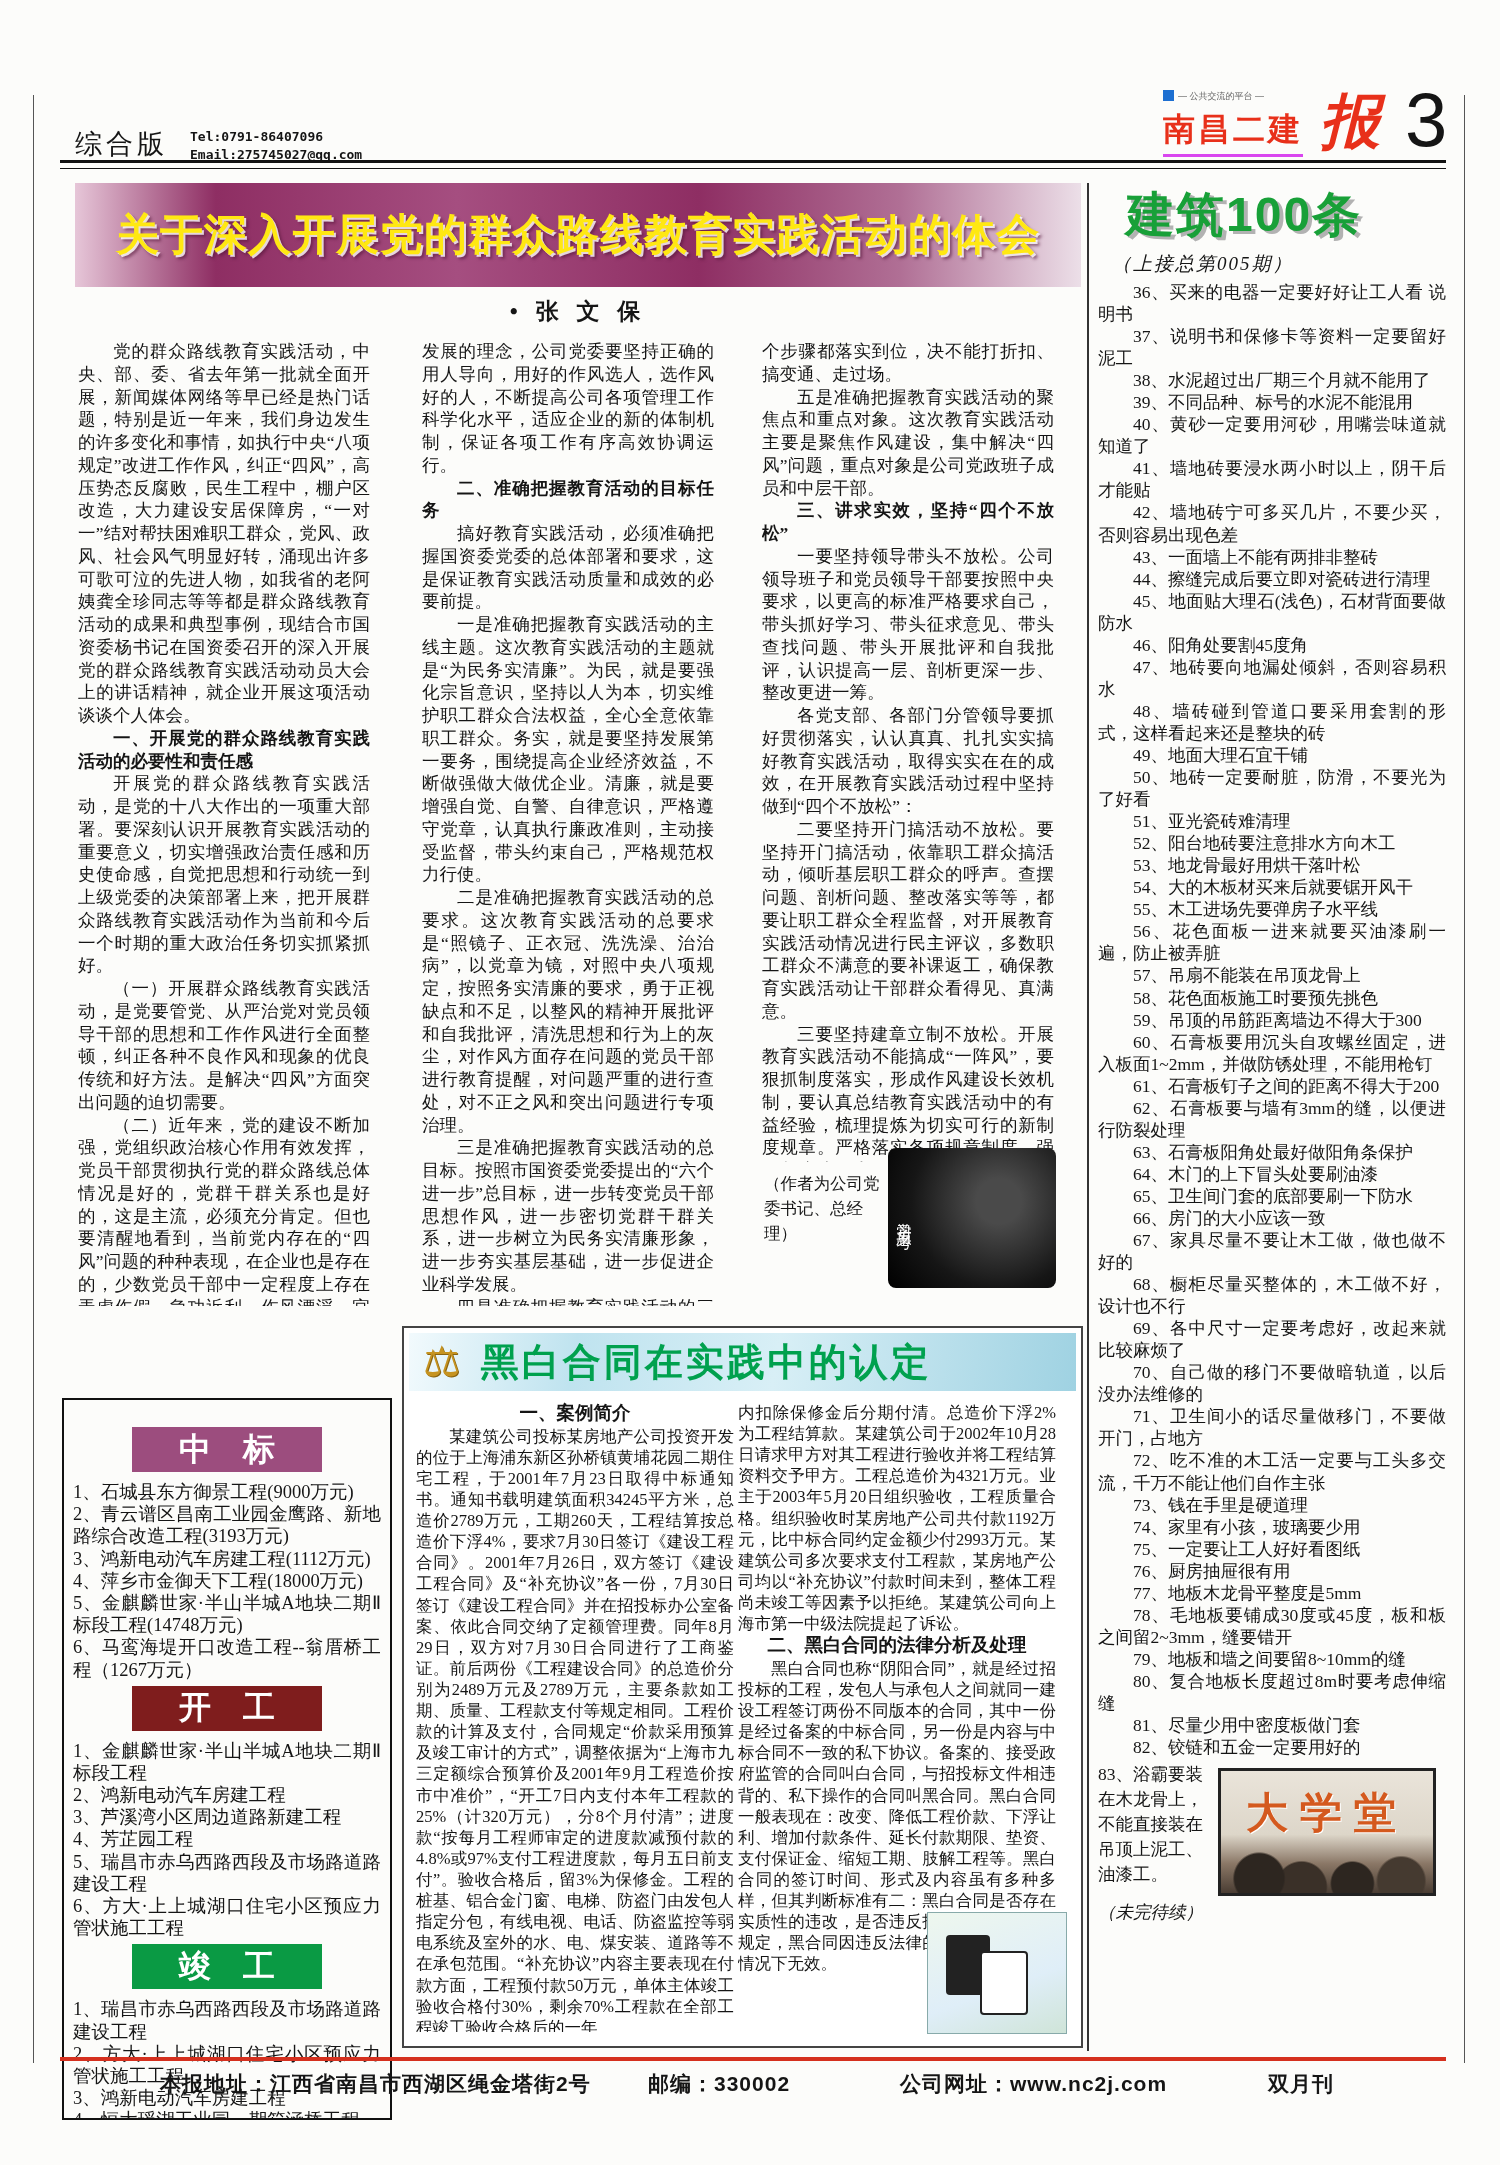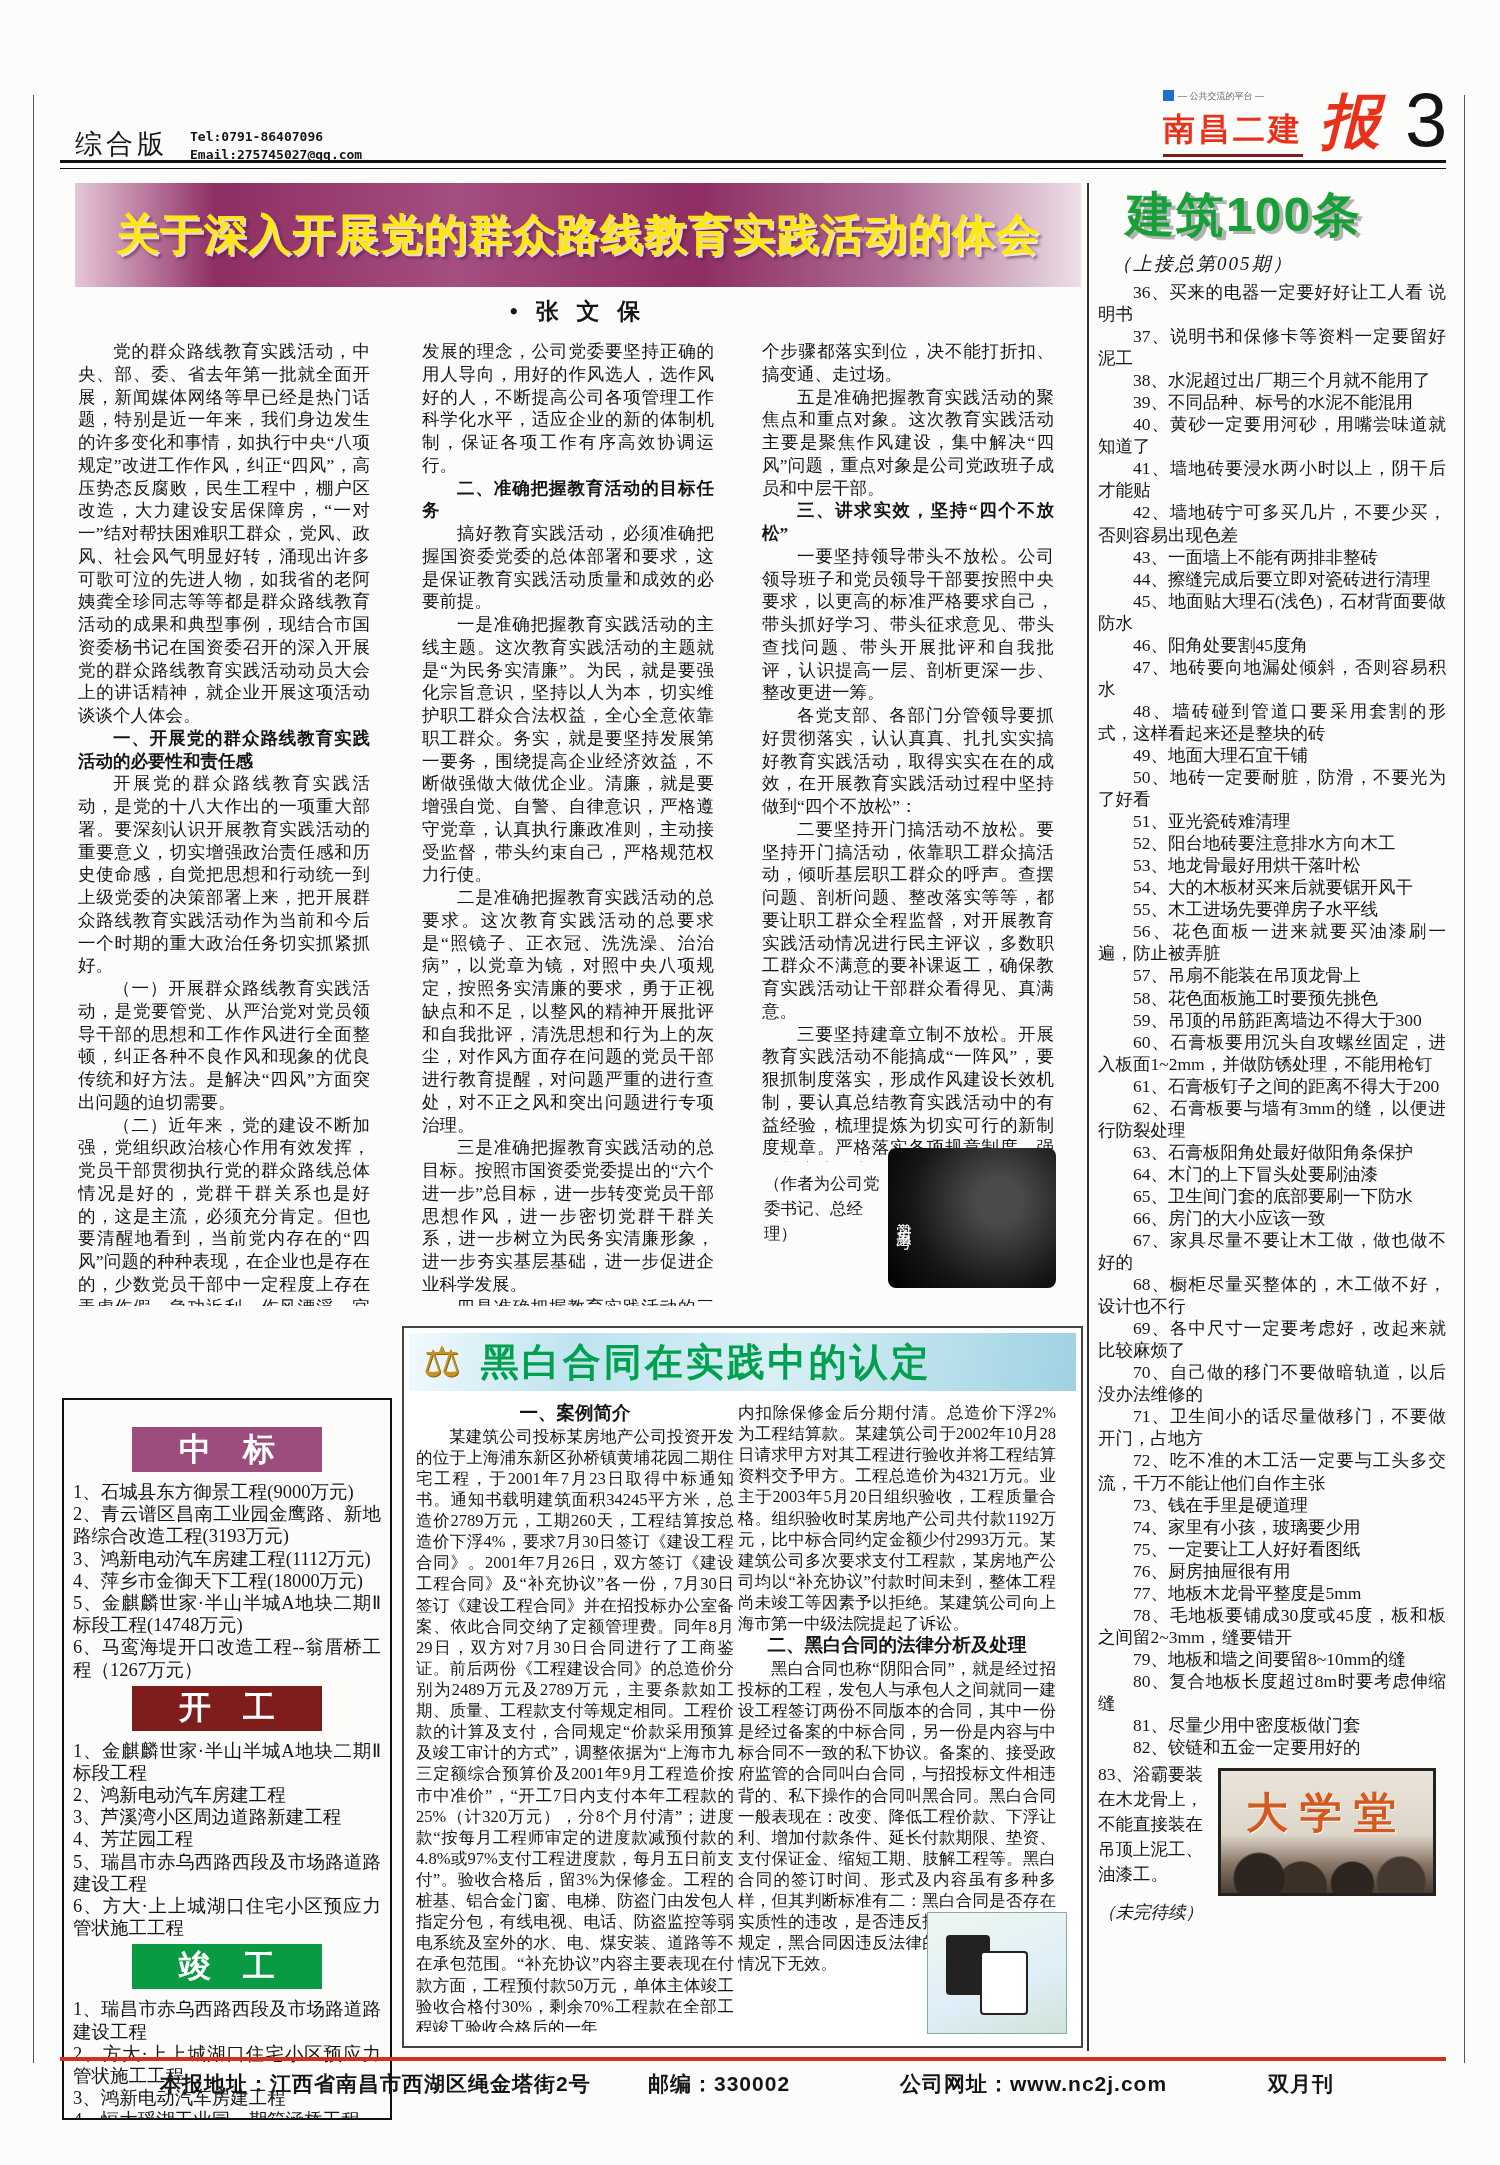--- a/index.html
+++ b/index.html
@@ -10,21 +10,21 @@
 
   
   .edition{position:absolute;left:75px;top:126px;font-family:"Liberation Sans",sans-serif;
            font-size:27px;letter-spacing:4px;}
   .contact{position:absolute;left:190px;top:128px;font-family:"DejaVu Sans Mono",monospace;
            font-size:13px;line-height:1.4;font-weight:bold;}
   .tagline{position:absolute;left:1163px;top:90px;display:flex;align-items:flex-start;gap:4px;
            font-size:9px;color:#666;font-family:"Liberation Sans",sans-serif;white-space:nowrap;}
   .tag-ico{width:11px;height:11px;background:#1d6fd1;display:inline-block;}
   .mast-name{position:absolute;left:1163px;top:108px;font-family:"Liberation Sans",sans-serif;
-             font-weight:bold;font-size:32px;letter-spacing:3px;border-bottom:3px solid #7f1d1d;padding-bottom:2px;}
+             font-weight:bold;font-size:32px;letter-spacing:3px;border-bottom:3px solid #d946ef;padding-bottom:2px;}
   .mast-bao{position:absolute;left:1320px;top:82px;font-size:60px;font-weight:bold;font-style:italic;}
   .page-num{position:absolute;left:1405px;top:76px;font-size:76px;font-family:"Liberation Sans",sans-serif;}
   .hdr-rule{position:absolute;left:60px;top:160px;width:1386px;height:5px;
             border-top:3px solid #111;border-bottom:1px solid #111;}
 
   
   .banner{position:absolute;left:75px;top:183px;width:1006px;height:104px;
           background:linear-gradient(90deg,#e6c6d8 0%,#8e2e63 14%,#a54e80 38%,#8e2e63 62%,#b06f95 82%,#ecdfe8 100%);
           display:flex;align-items:center;justify-content:center;}
   .headline{font-family:"Liberation Sans",sans-serif;font-weight:bold;font-size:43px;

